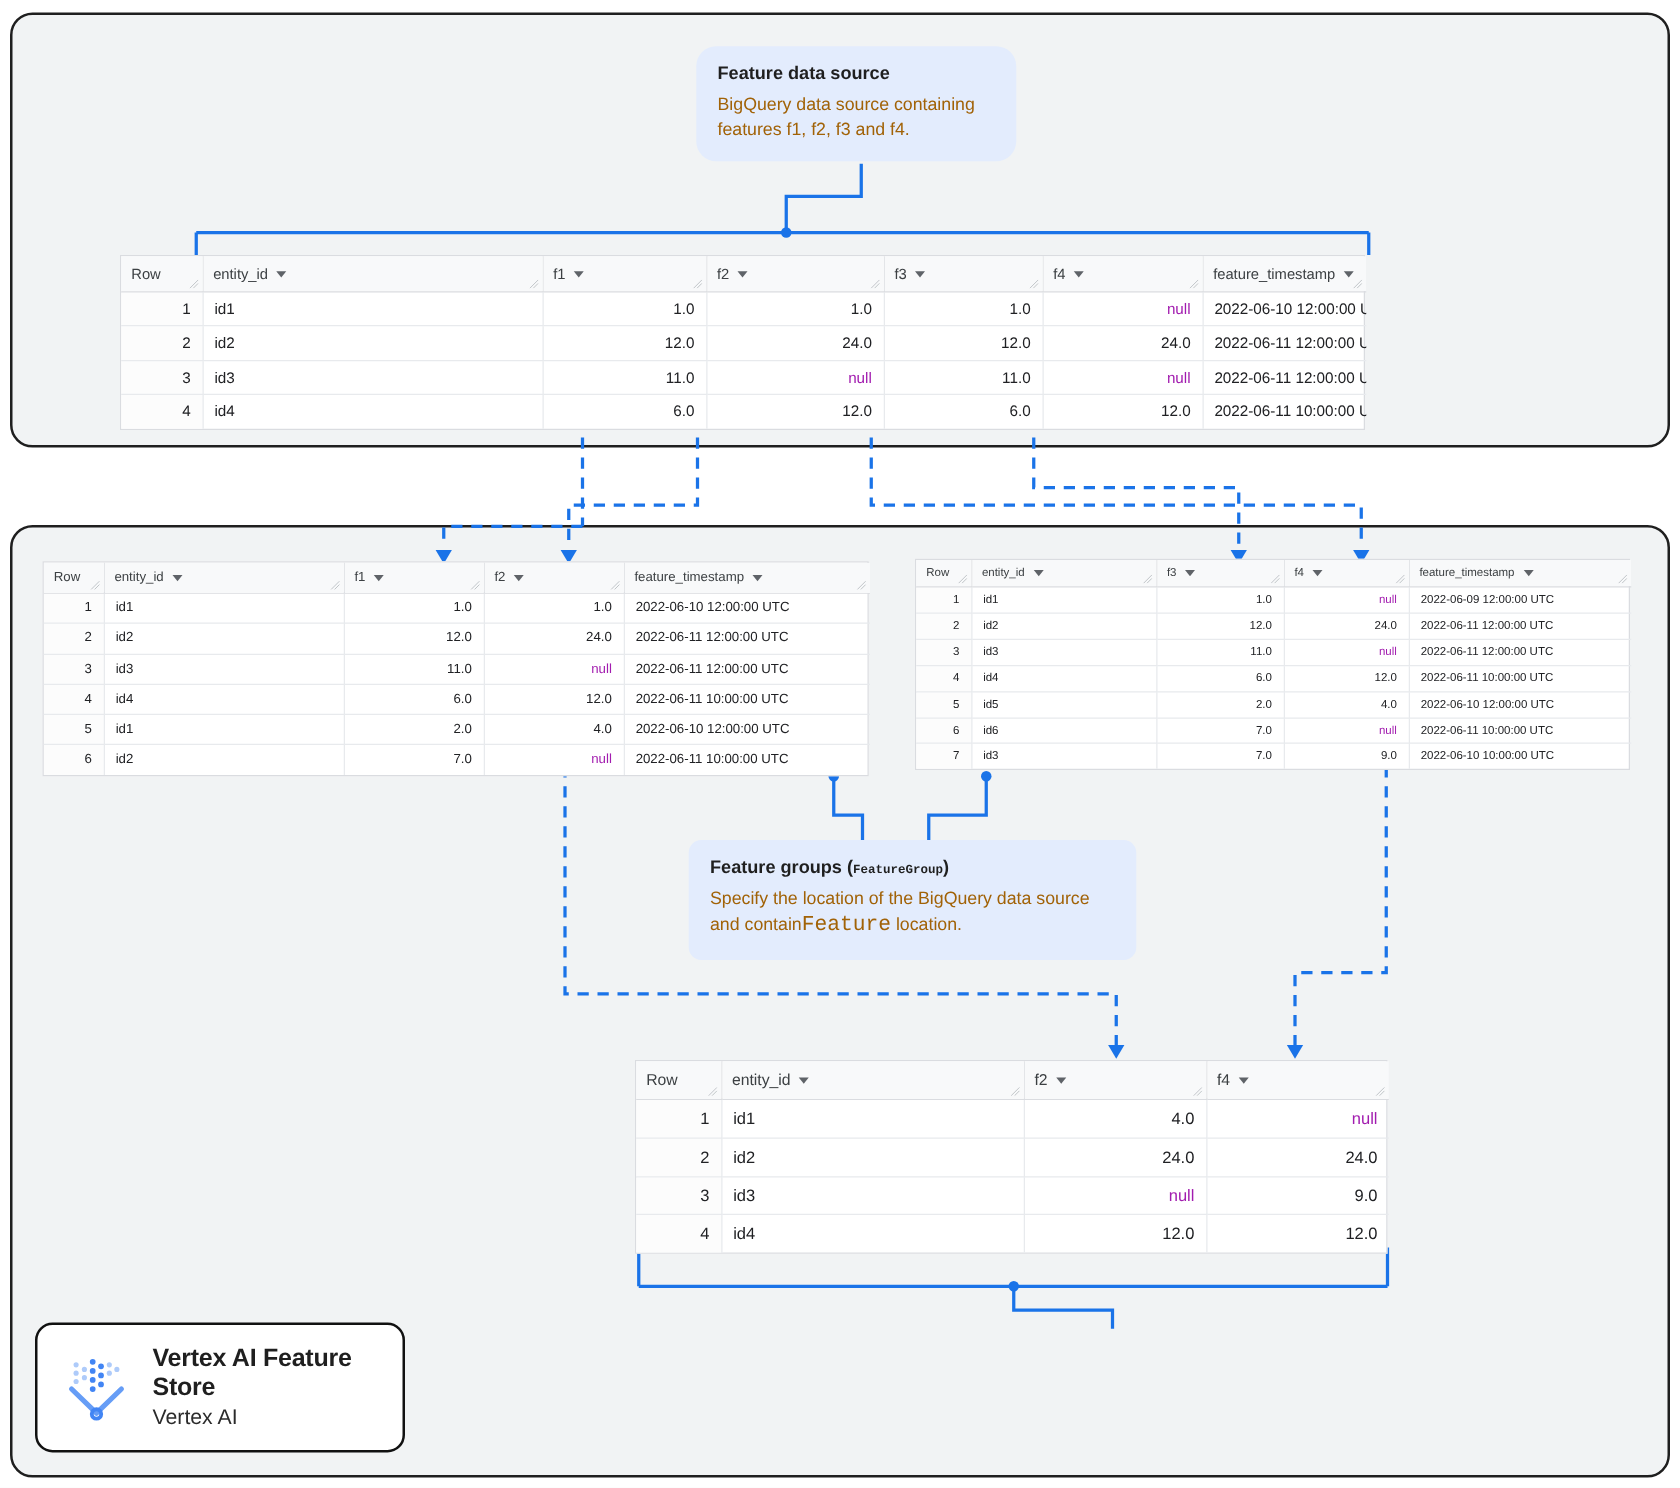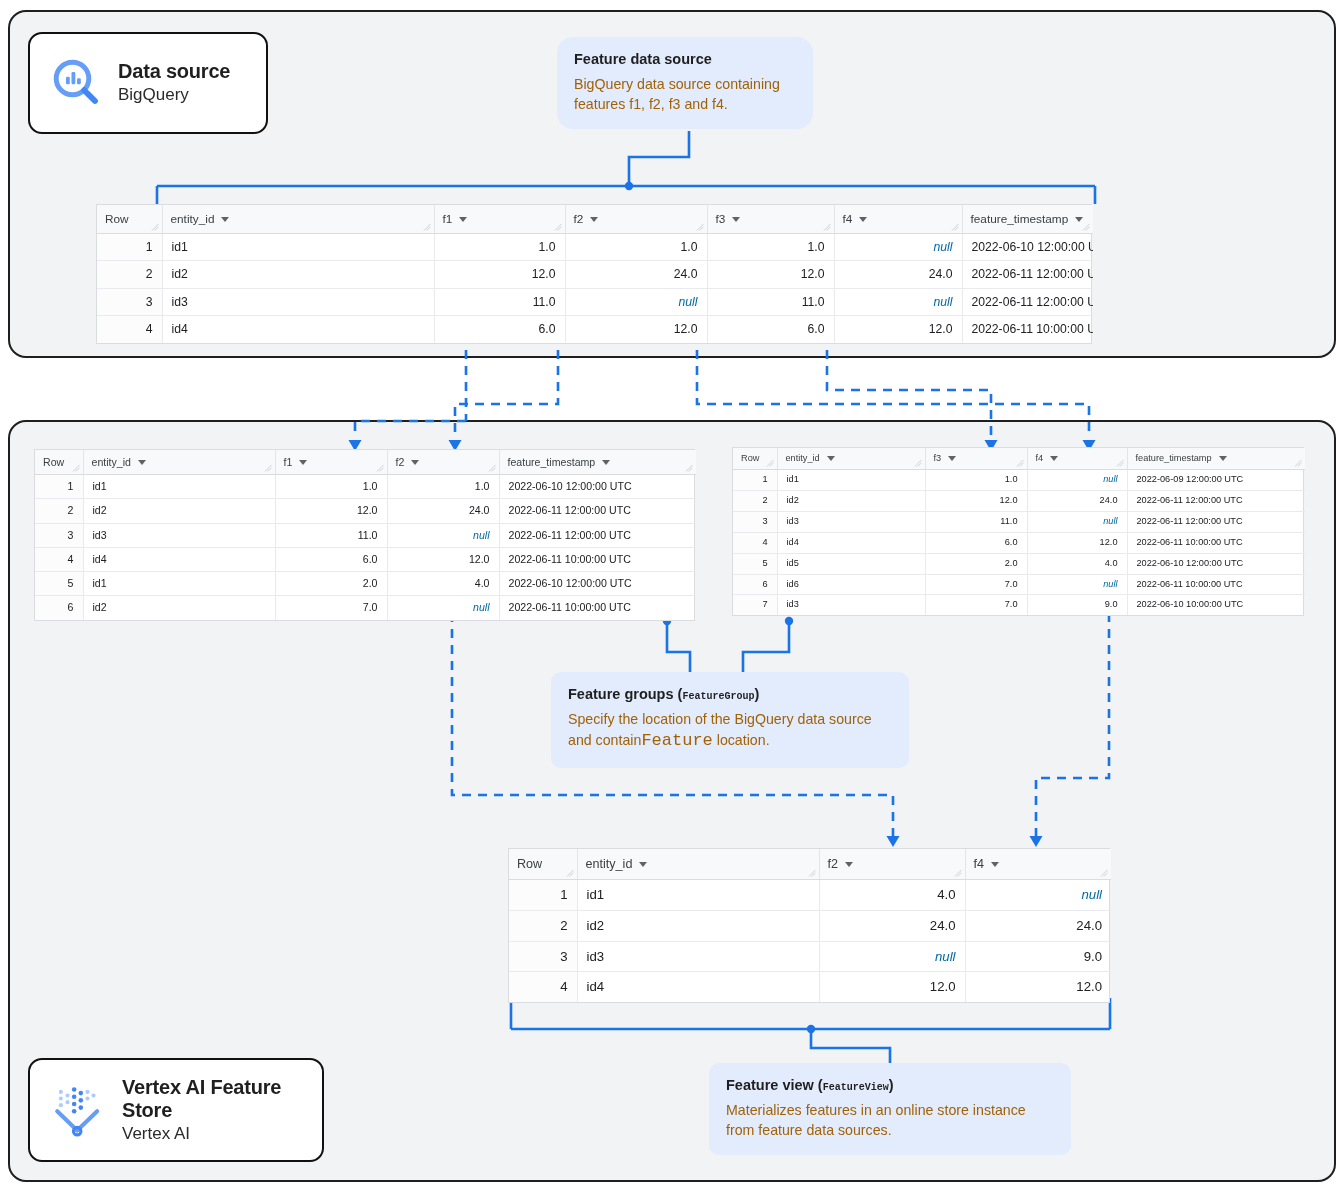--- a/index.html
+++ b/index.html
@@ -116,21 +116,21 @@
     border-right: 1px solid #e8eaed;
     border-bottom: 1px solid #e8eaed;
     padding: 0 9px;
     white-space: nowrap;
     overflow: hidden;
   }
   .bqtable tr:last-child td { border-bottom: none; }
   .bqtable th:last-child, .bqtable td:last-child { border-right: none; }
   .c-row { text-align: right; color: #202124; background:#fcfcfc; }
   .c-num { text-align: right; margin-left: 16px; }
-  .c-null { text-align: right; font-style: italic; color: #0369a1; }
+  .c-null { text-align: right; color: #a21caf; }
   .c-txt { text-align: left; }
   .c-ts  { text-align: left; }
 
   
   #tbl-source { left: 96px; top: 204px; width: 996px; }
   #tbl-source th, #tbl-source td { height: 26.4px; line-height: 26.4px; }
   #tbl-source th { height: 28px; line-height: 28px; font-size: 11.8px; }
   #tbl-source td { font-size: 12.2px; }
 
   #tbl-fg1 { left: 34px; top: 449px; width: 661px; }
@@ -206,33 +206,20 @@
 
     <g fill="none" stroke="#1a73e8" stroke-width="2.6">
       <path d="M511,998 L511,1029"></path>
       <path d="M1110,998 L1110,1029"></path>
       <path d="M511,1029 L1110,1029"></path>
       <path d="M811,1029 L811,1048 L890,1048 L890,1063"></path>
       <circle cx="811" cy="1029" r="4.2" fill="#1a73e8" stroke="none"></circle>
     </g>
   </svg>
 
-  <div class="chip" id="chip-bigquery">
-    <svg class="chip-icon" width="54" height="54" viewBox="0 0 48 48">
-      <circle cx="20" cy="20" r="14.5" fill="none" stroke="#669df6" stroke-width="4.4"></circle>
-      <rect x="14.2" y="18.5" width="3.4" height="6.6" rx="1.1" fill="#669df6"></rect>
-      <rect x="19.1" y="14.2" width="3.4" height="10.9" rx="1.1" fill="#669df6"></rect>
-      <rect x="24.0" y="19.8" width="3.4" height="5.3" rx="1.1" fill="#669df6"></rect>
-      <path d="M30.4,30.4 L40.0,40.0" stroke="#4285f4" stroke-width="5.2" stroke-linecap="round"></path>
-    </svg>
-    <div class="chip-text">
-      <div class="chip-title">Data source</div>
-      <div class="chip-sub">BigQuery</div>
-    </div>
-  </div>
 
   <div class="chip" id="chip-vertex">
     <svg class="chip-icon" width="58" height="58" viewBox="0 0 48 48">
       <g fill="#aecbfa">
         <circle cx="9" cy="9" r="1.7"></circle>
           <circle cx="9" cy="14.5" r="1.7"></circle>
           <circle cx="9" cy="20" r="1.7"></circle>
         <circle cx="14.5" cy="12" r="1.7"></circle>
           <circle cx="14.5" cy="17.5" r="1.7"></circle>
         <circle cx="31" cy="9" r="1.7"></circle>
@@ -260,24 +247,20 @@
   <div class="callout" id="callout-feature-data-source">
     <div class="c-title">Feature data source</div>
     <div class="c-body">BigQuery data source containing features f1, f2, f3 and f4.</div>
   </div>
 
   <div class="callout" id="callout-feature-groups">
     <div class="c-title"><span>Feature groups (</span><span class="mono">FeatureGroup</span><span>)</span></div>
     <div class="c-body"><span>Specify the location of the BigQuery data source and contain</span><span class="mono">Feature</span><span> location.</span></div>
   </div>
 
-  <div class="callout" id="callout-feature-view">
-    <div class="c-title"><span>Feature view (</span><span class="mono">FeatureView</span><span>)</span></div>
-    <div class="c-body">Materializes features in an online store instance from feature data sources.</div>
-  </div>
 
   <div class="bqtable" id="tbl-source">
       <table>
         <colgroup>
           <col style="width:65px">
           <col style="width:272px">
           <col style="width:131px">
           <col style="width:142px">
           <col style="width:127px">
           <col style="width:128px">

